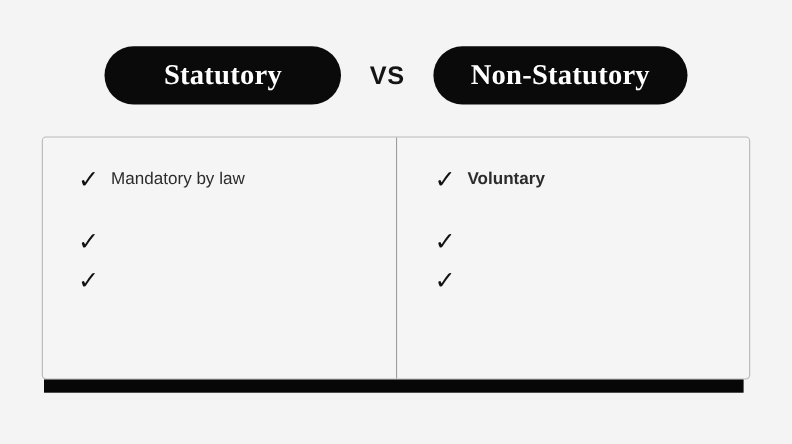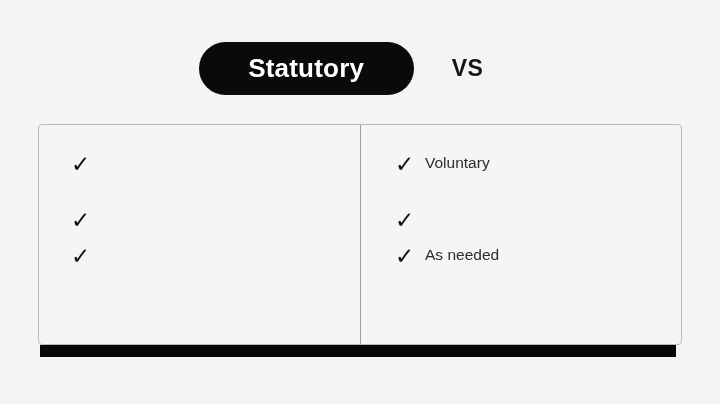--- a/index.html
+++ b/index.html
@@ -32,38 +32,38 @@
     justify-content: center;
   }
   .pill {
     background: #0a0a0a;
     color: #ffffff;
     border-radius: 28px;
     height: 53px;
     display: flex;
     align-items: center;
     justify-content: center;
-    font-family: Liberation Sans, sans-serif;
+    font-family: Liberation Serif, serif;
     font-weight: bold;
     font-size: 26px;
     letter-spacing: 0.2px;
     box-sizing: border-box;
     padding: 0 34px;
     white-space: nowrap;
   }
   .pill-left { min-width: 215px; }
   .pill-right { min-width: 222px; }
 
   .vs-label {
     font-family: "Liberation Sans", sans-serif;
     font-weight: bold;
     font-size: 23px;
     color: #141414;
     letter-spacing: 0.5px;
-    margin: 0 38px;
+    margin: 0 26px;
     line-height: 1;
   }
 
   
   .card {
     position: absolute;
     left: 38px;
     top: 124px;
     width: 644px;
     height: 221px;
@@ -100,21 +100,21 @@
     font-family: "DejaVu Sans", sans-serif;
     font-weight: bold;
     transform: translateY(1px);
   }
   .item-text {
     color: #2c2c2c;
     font-size: 15.5px;
     line-height: 23px;
     max-width: 235px;
   }
-  .col-right .item-text { max-width: 228px; }
+  .col-right .item-text { max-width: 228px; font-weight: bold; }
 
   
   .item-multiline .check-icon { transform: translateY(11px); }
 
   
   .bottom-bar {
     position: absolute;
     left: 40px;
     top: 345px;
     width: 636px;
@@ -127,28 +127,32 @@
 
 <div class="canvas">
 
   <div class="header-row">
     <div class="pill pill-left">
       <span>Statutory</span>
     </div>
 
     <div class="vs-label">VS</div>
 
+    <div class="pill pill-right">
+      <span>Non-Statutory</span>
+    </div>
   </div>
 
   <div class="card">
 
     <div class="col col-left">
 
       <div class="item">
         <span class="check-icon">✓</span>
+        <span class="item-text">Mandatory by law</span>
       </div>
 
       <div class="item item-multiline">
         <span class="check-icon">✓</span>
       </div>
 
       <div class="item">
         <span class="check-icon">✓</span>
       </div>
 
@@ -160,21 +164,20 @@
         <span class="check-icon">✓</span>
         <span class="item-text">Voluntary</span>
       </div>
 
       <div class="item item-multiline">
         <span class="check-icon">✓</span>
       </div>
 
       <div class="item">
         <span class="check-icon">✓</span>
-        <span class="item-text">As needed</span>
       </div>
 
     </div>
 
   </div>
 
   <div class="bottom-bar"></div>
 
 </div>
 

